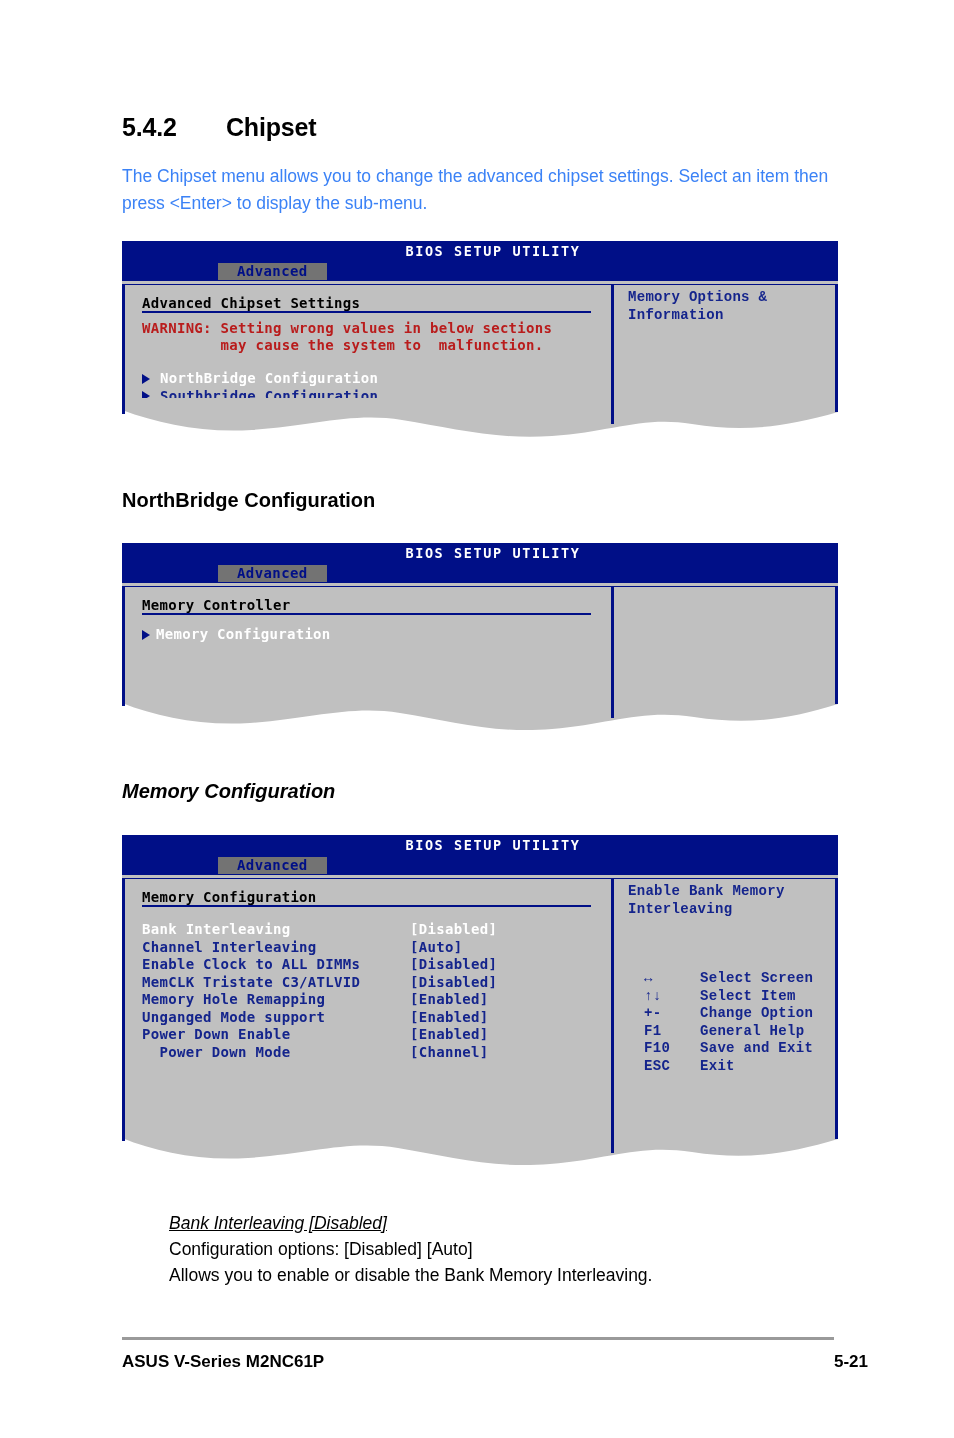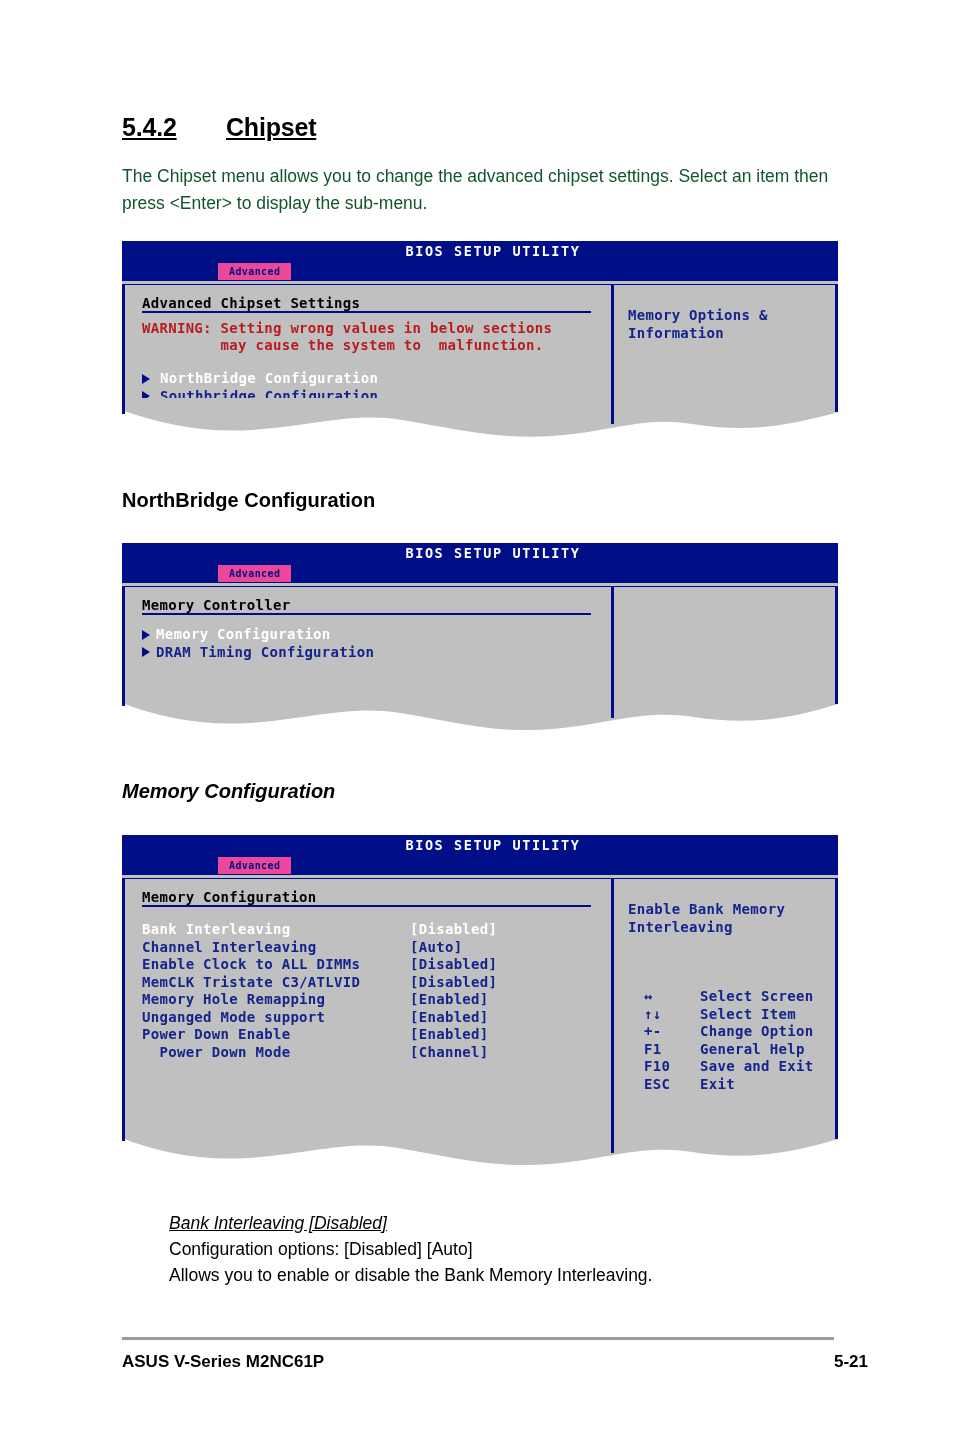--- a/index.html
+++ b/index.html
@@ -24,31 +24,30 @@
   
   .sec-head {
     position: absolute;
     left: 122px;
     top: 113px;
     display: flex;
     align-items: flex-start;
     font-weight: bold;
     font-size: 25px;
     letter-spacing: -0.2px;
-    text-decoration: underline;
   }
   .sec-num { width: 104px; }
   .sec-title { }
 
   
   .para {
     position: absolute;
     font-size: 17.5px;
     line-height: 27px;
-    color: #14532d;
+    color: #3b82f6;
   }
   .intro {
     left: 122px;
     top: 163px;
     width: 712px;
   }
 
   
   .sub-head {
     position: absolute;
@@ -80,26 +79,26 @@
   }
   .bios-tabbar {
     background: #000f87;
     height: 19px;
     position: relative;
   }
   .bios-tab {
     position: absolute;
     left: 96px;
     top: 1px;
-    background: #ec4899;
+    background: #737373;
     color: #000f87;
-    font-size: 10px;
+    font-size: 14px;
     font-weight: bold;
     line-height: 17px;
-    padding: 0 11px;
+    padding: 0 19px;
     letter-spacing: 0.4px;
   }
 
   .bios-body {
     position: relative;
     background: #c0c0c0;
     display: flex;
     padding-top: 3px;
   }
   .bios-left {
@@ -108,21 +107,22 @@
     border-top: 1px solid #000f87;
     flex: 0 0 489px;
     padding: 10px 0 0 17px;
   }
   .bios-right {
     position: relative;
     border-left: 3px solid #000f87;
     border-top: 1px solid #000f87;
     border-right: 3px solid #000f87;
     flex: 1 1 auto;
-    padding: 22px 0 0 14px;
+    padding: 4px 0 0 14px;
+    font-family: Liberation Mono, monospace;
   }
 
   .bios-sect-title {
     color: #000000;
     font-size: 14px;
     font-weight: bold;
     letter-spacing: 0.3px;
     margin-right: 20px;
     border-bottom: 2px solid #000f87;
     display: block;
@@ -307,24 +307,20 @@
       <div class="bios-tab">Advanced</div>
     </div>
     <div class="bios-body" style="height:110px;">
       <div class="bios-left">
         <span class="bios-sect-title">Memory Controller</span>
         <div class="bios-menu" style="margin-top:11px;">
           <div class="bios-menu-item sel">
             <span class="arrow tight"></span>
             <span>Memory Configuration</span>
           </div>
-          <div class="bios-menu-item">
-            <span class="arrow tight"></span>
-            <span>DRAM Timing Configuration</span>
-          </div>
         </div>
       </div>
       <div class="bios-right">
         <div class="bios-help" style="white-space:pre-line;"></div>
       </div>
     </div>
     <div class="torn">
       <svg width="716" height="40" viewBox="0 0 716 40" xmlns="http://www.w3.org/2000/svg">
         <path d="M0,0 L716,0 L716,12 C665,28 625,33 572,25 C520,17 488,32 430,37 C372,42 328,29 278,21 C228,13 188,27 128,31 C78,34 36,25 0,11 Z" fill="#c0c0c0"></path>
         <rect x="0" y="0" width="3" height="14" fill="#000f87"></rect>

